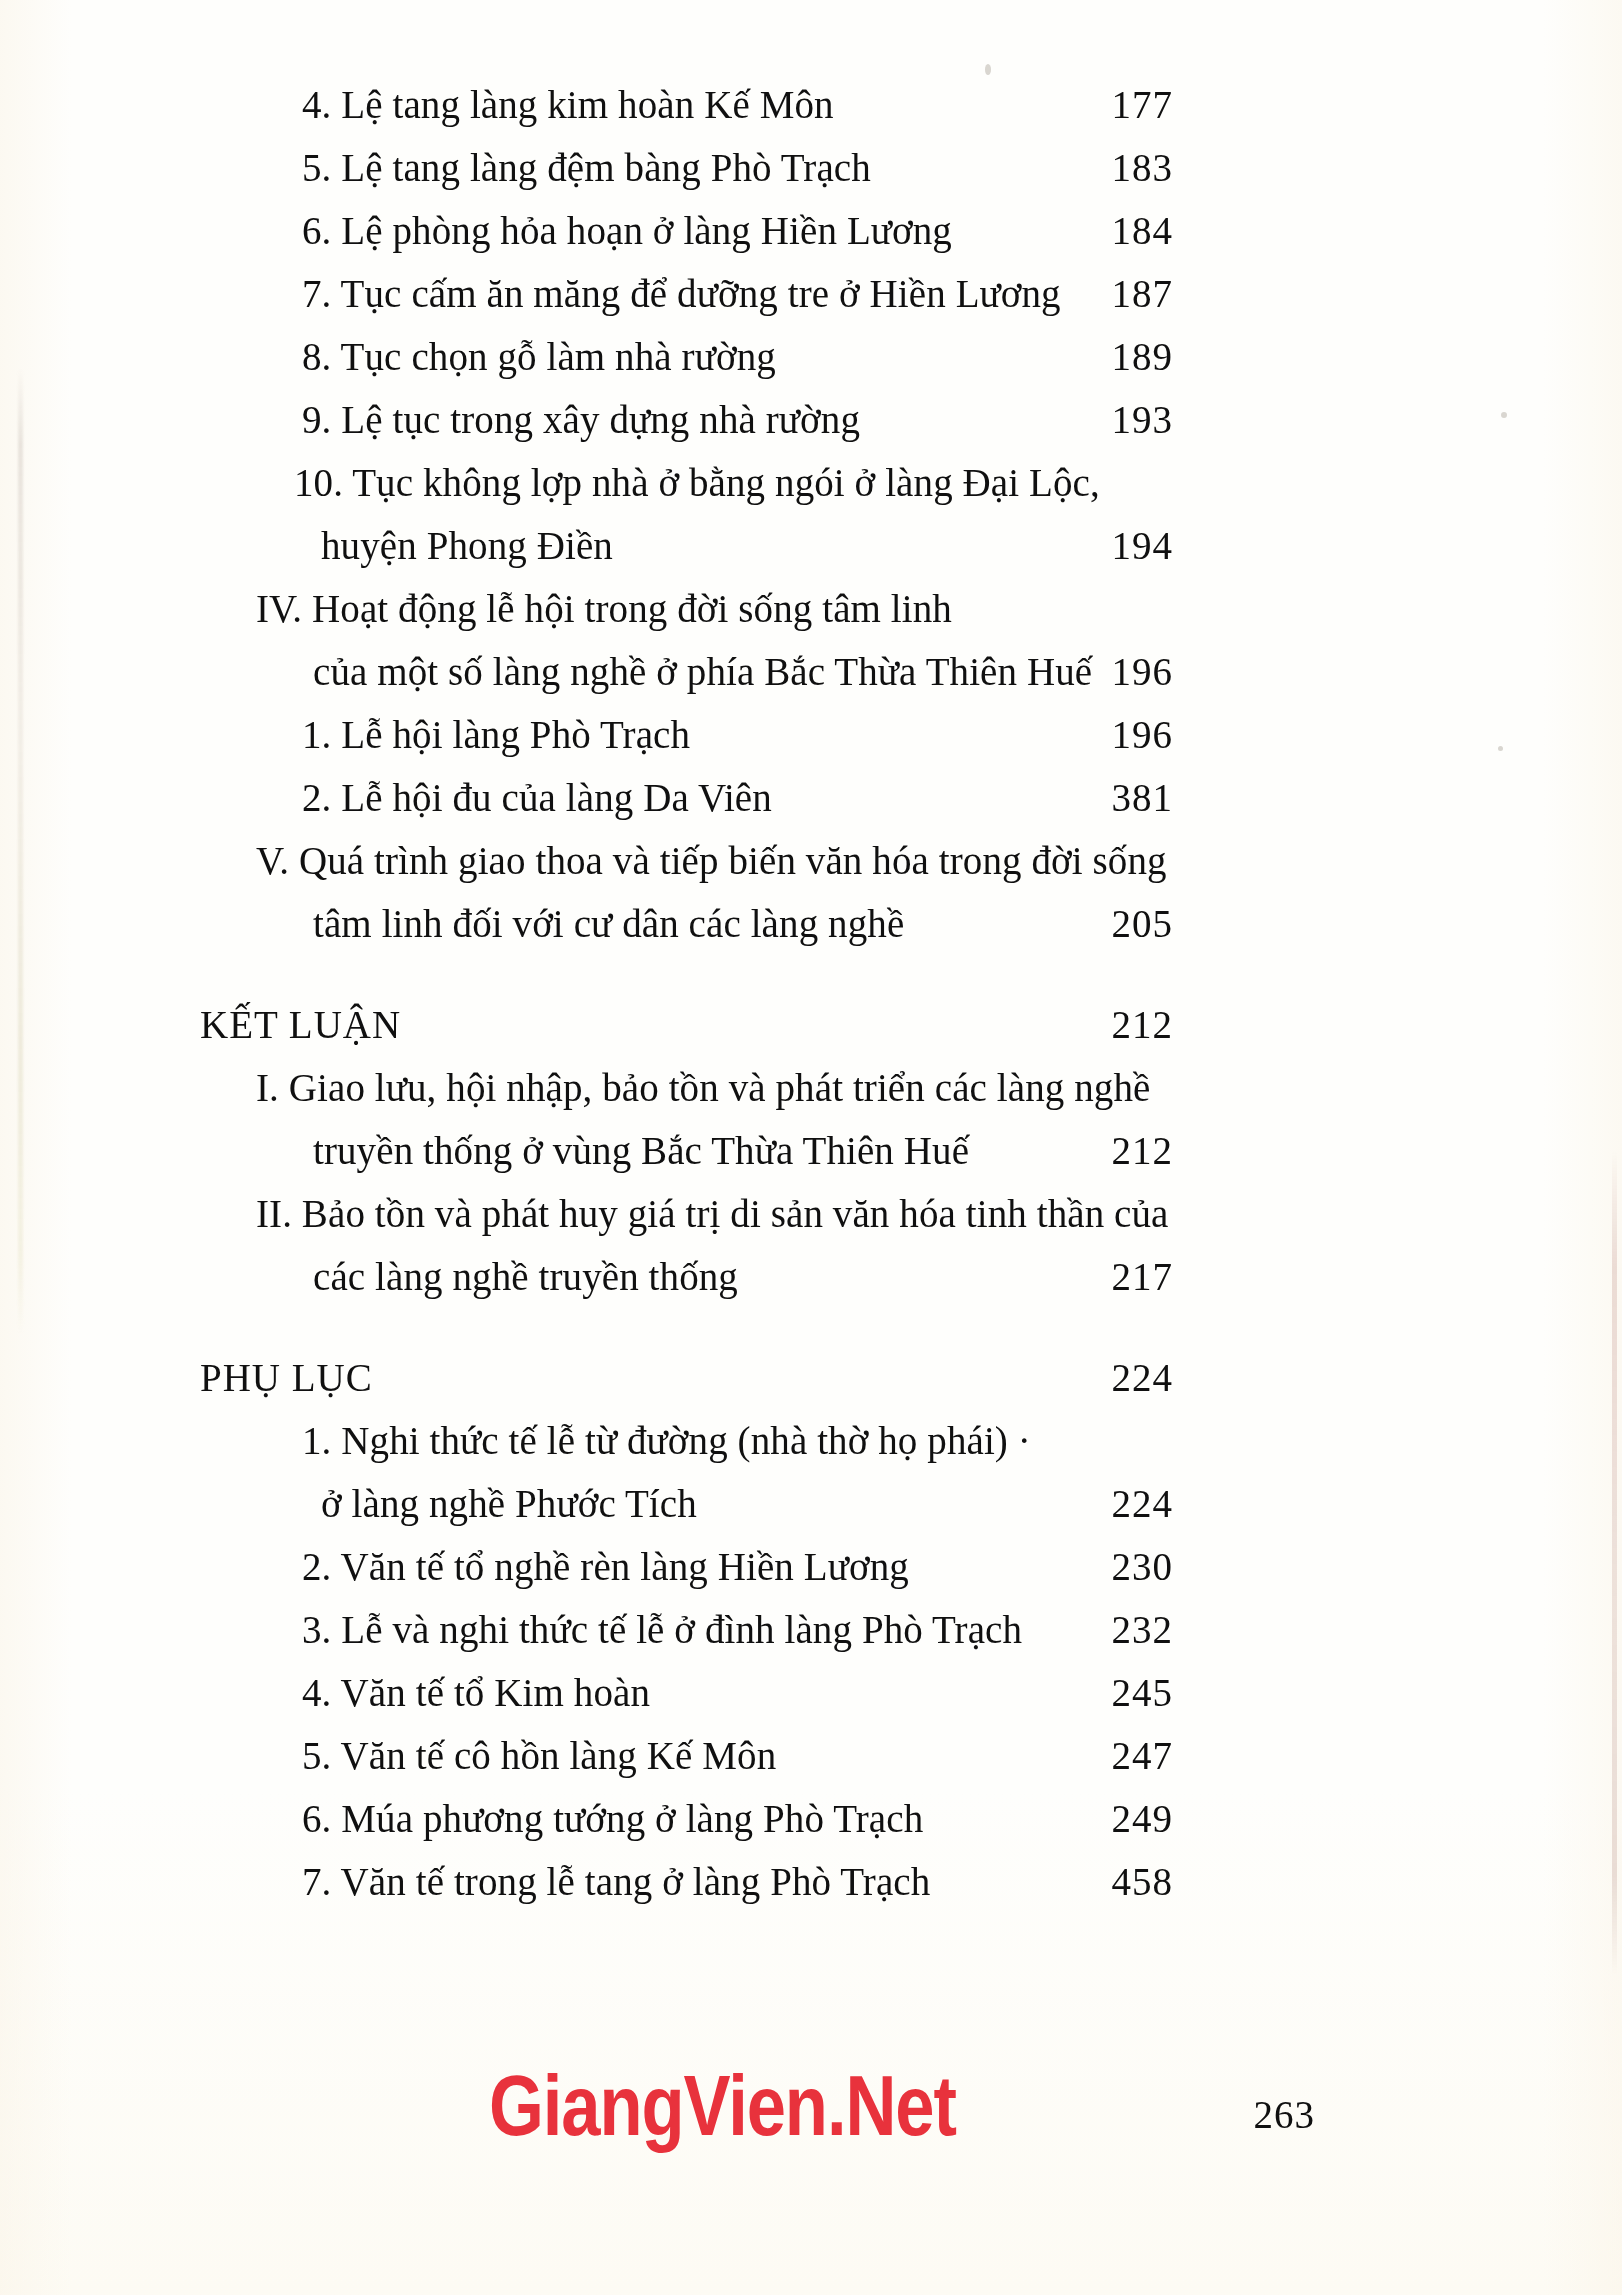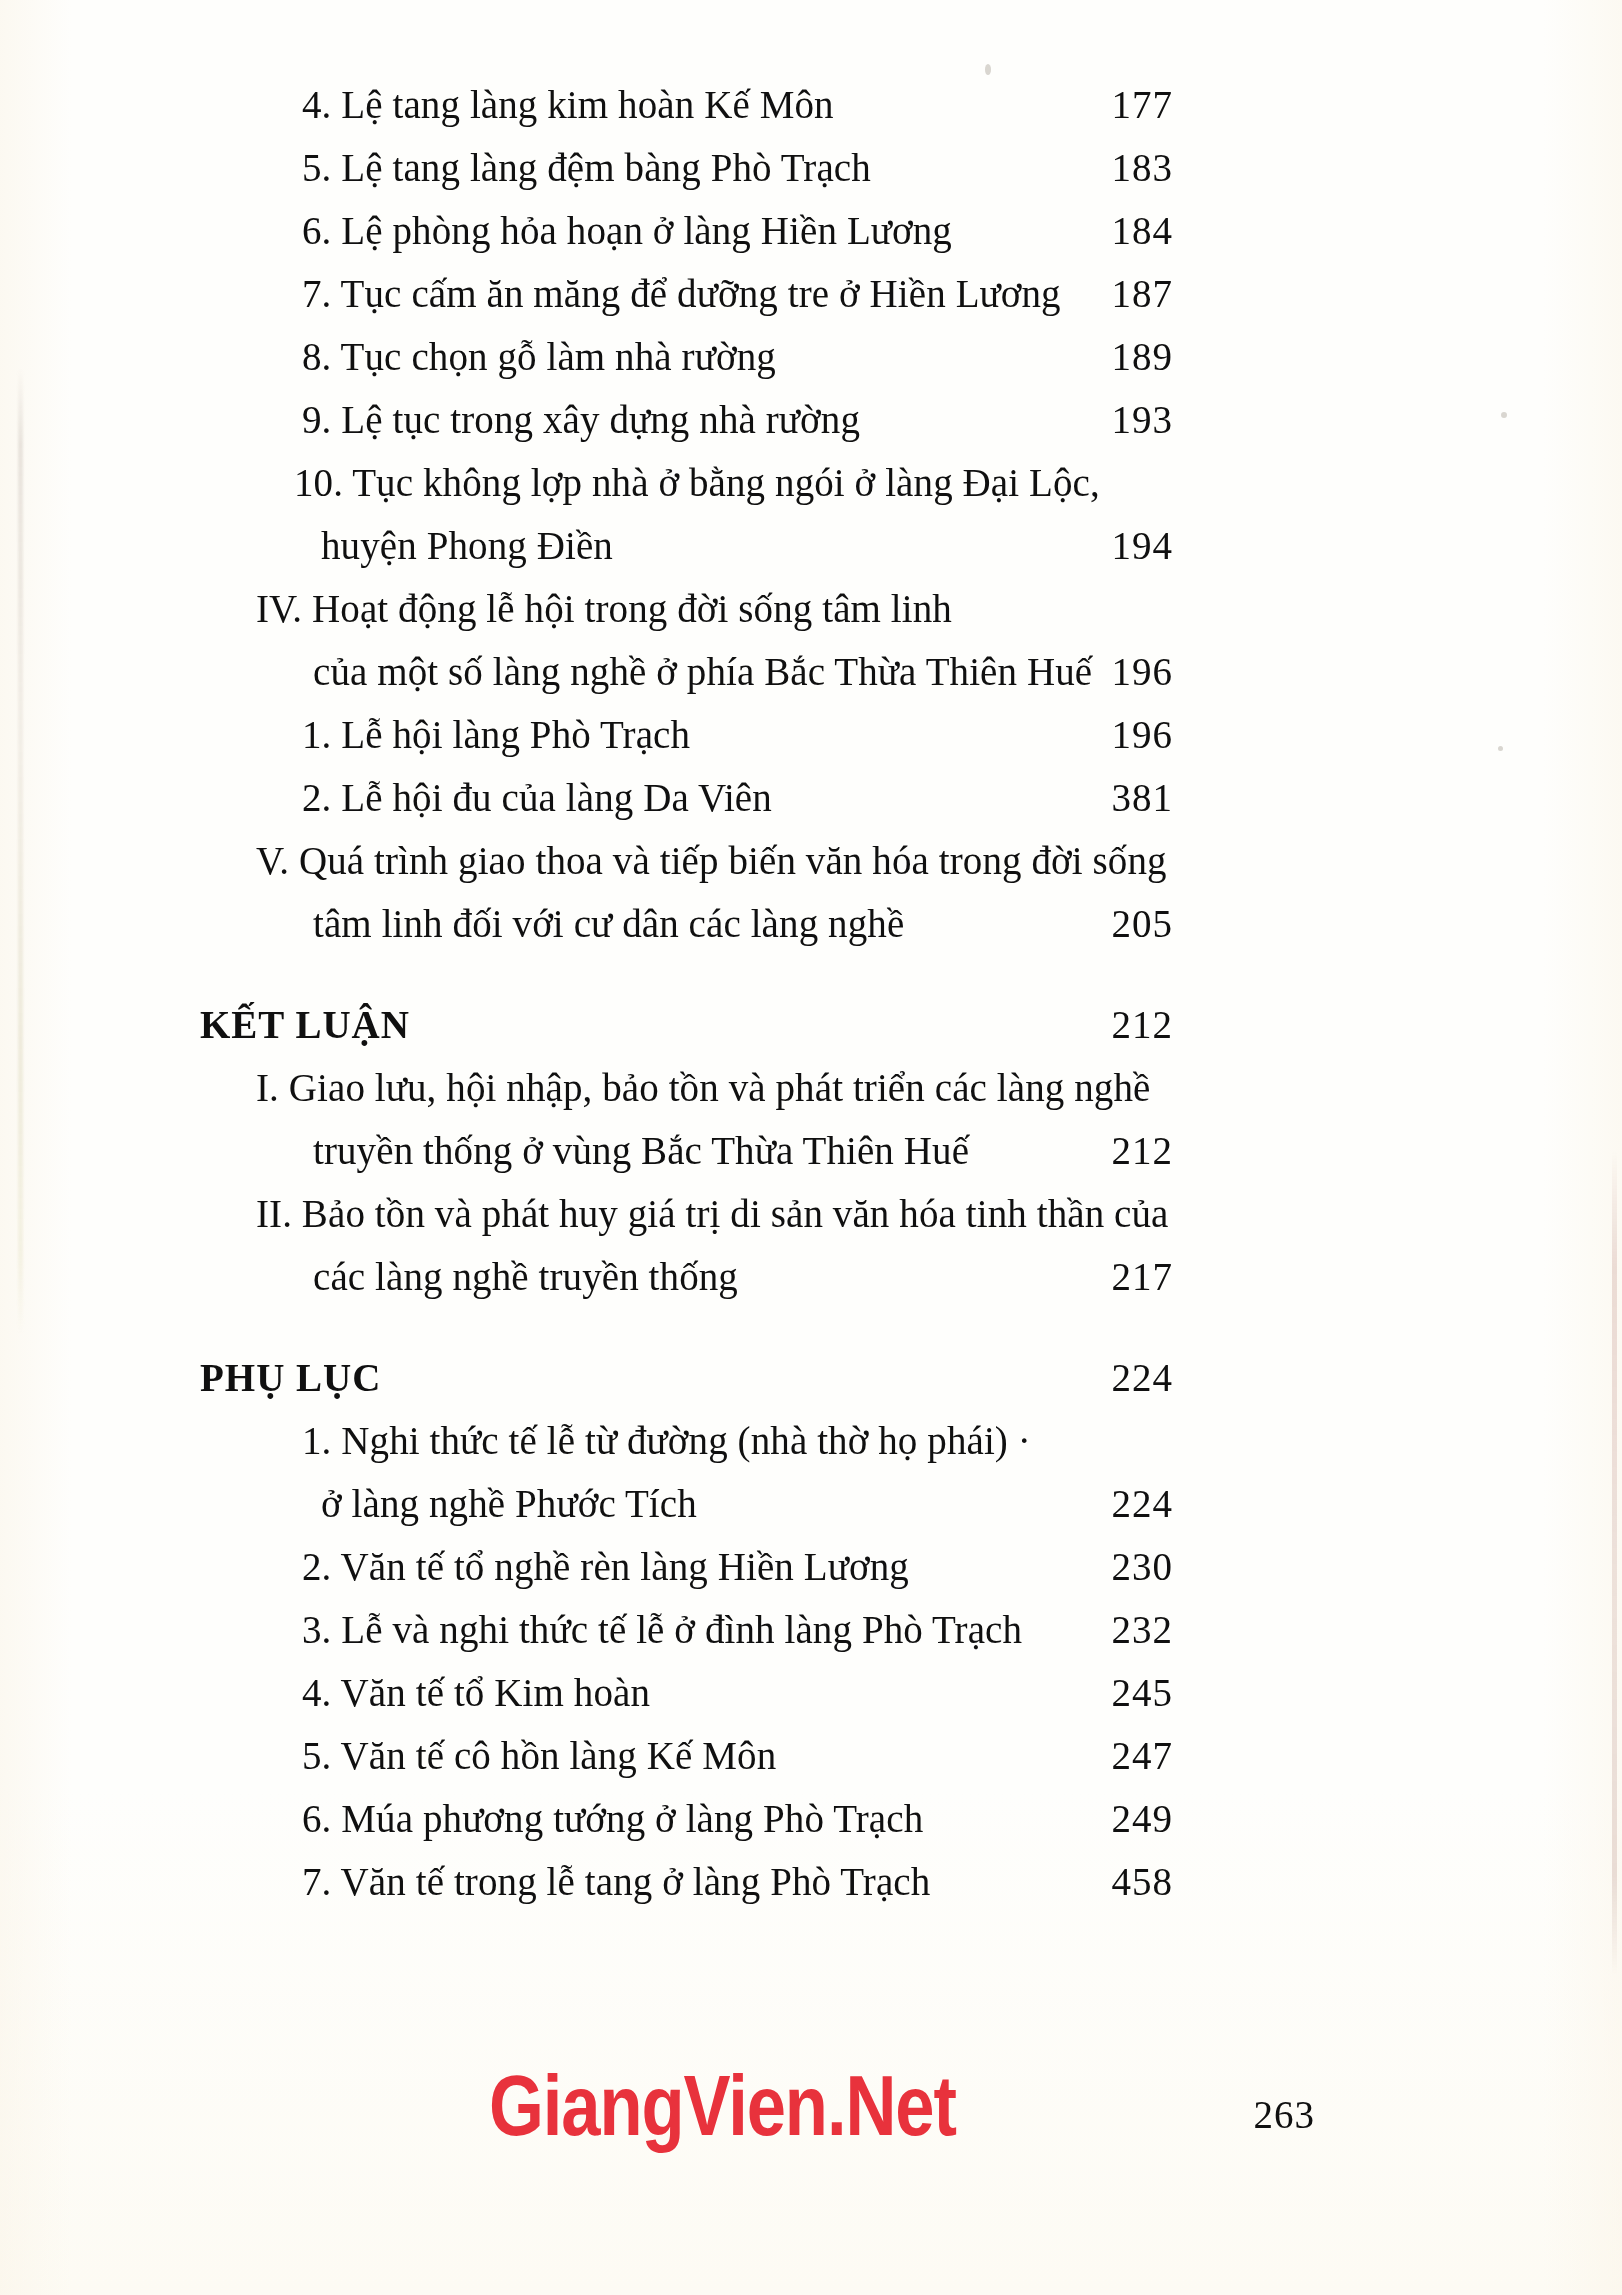--- a/index.html
+++ b/index.html
@@ -87,21 +87,21 @@
 
   
   .lvl-num     { padding-left: 302px; }
   .lvl-num-wide{ padding-left: 294px; }
   .lvl-roman   { padding-left: 256px; }
   .lvl-cont    { padding-left: 321px; text-align: center; }
   .lvl-cont2   { padding-left: 313px; }
   .lvl-head    { padding-left: 200px; }
 
   .heading .label {
-    font-weight: bold;
+    font-weight: normal;
     font-size: 39px;
     letter-spacing: 1px;
   }
   .heading .page-num { font-weight: normal; }
   .gap-med   { height: 38px; }
 
   
   .watermark {
     position: absolute;
     left: 489px;

